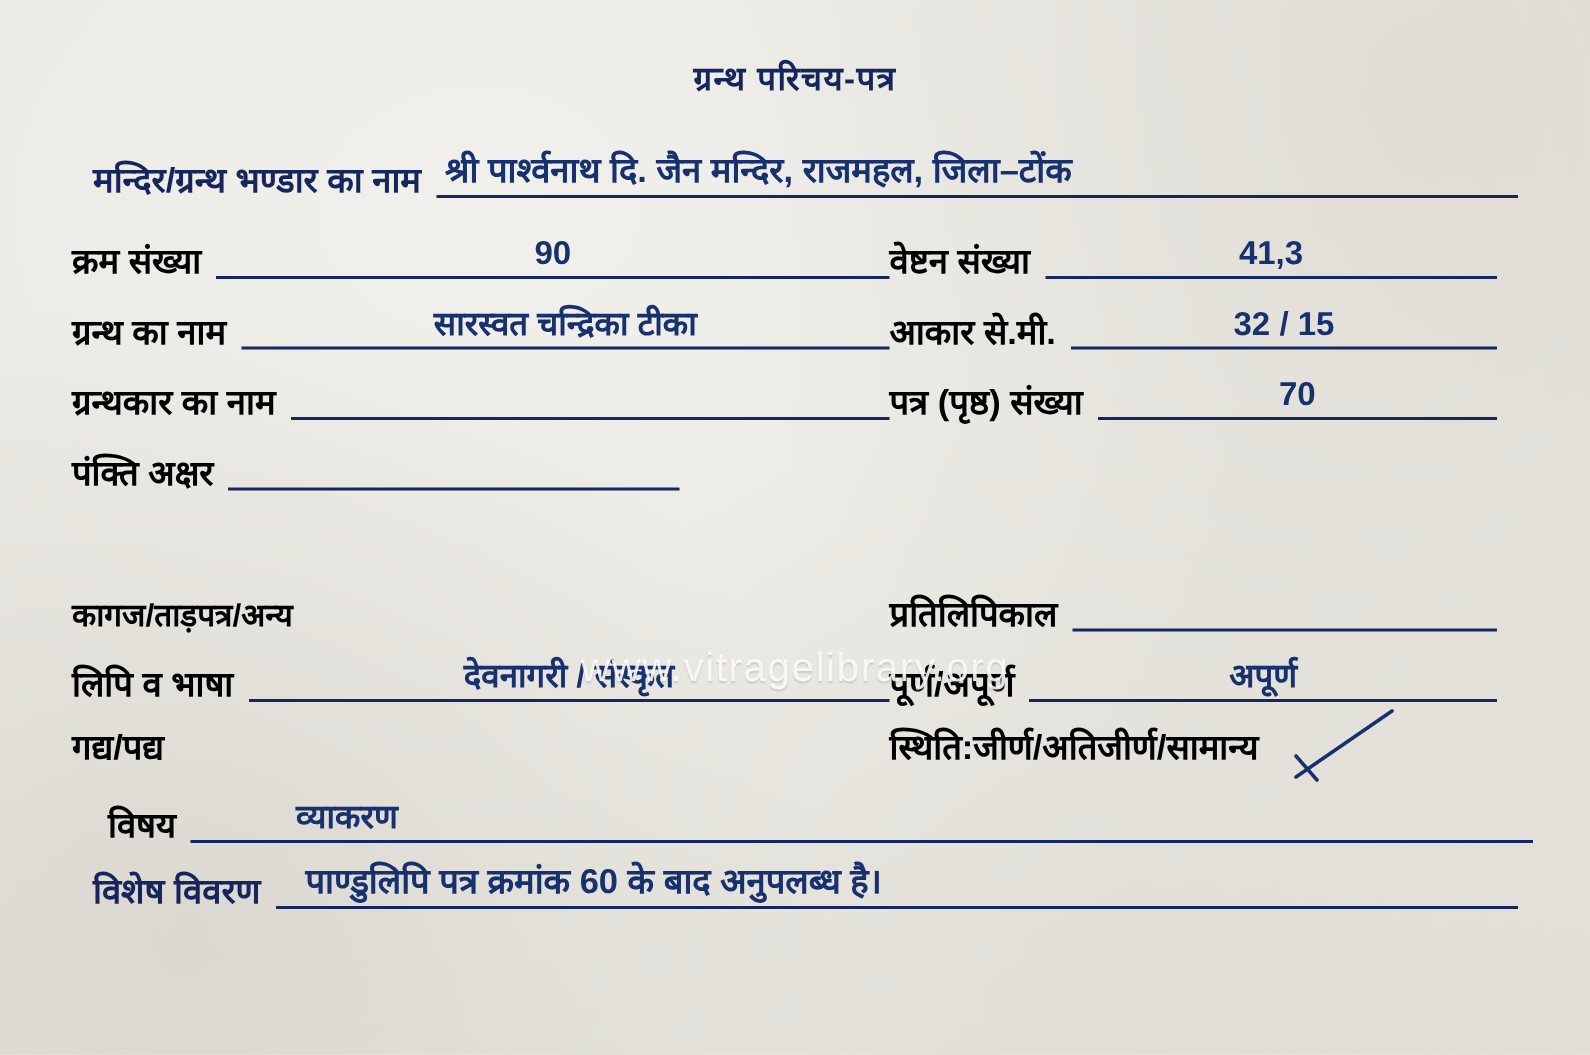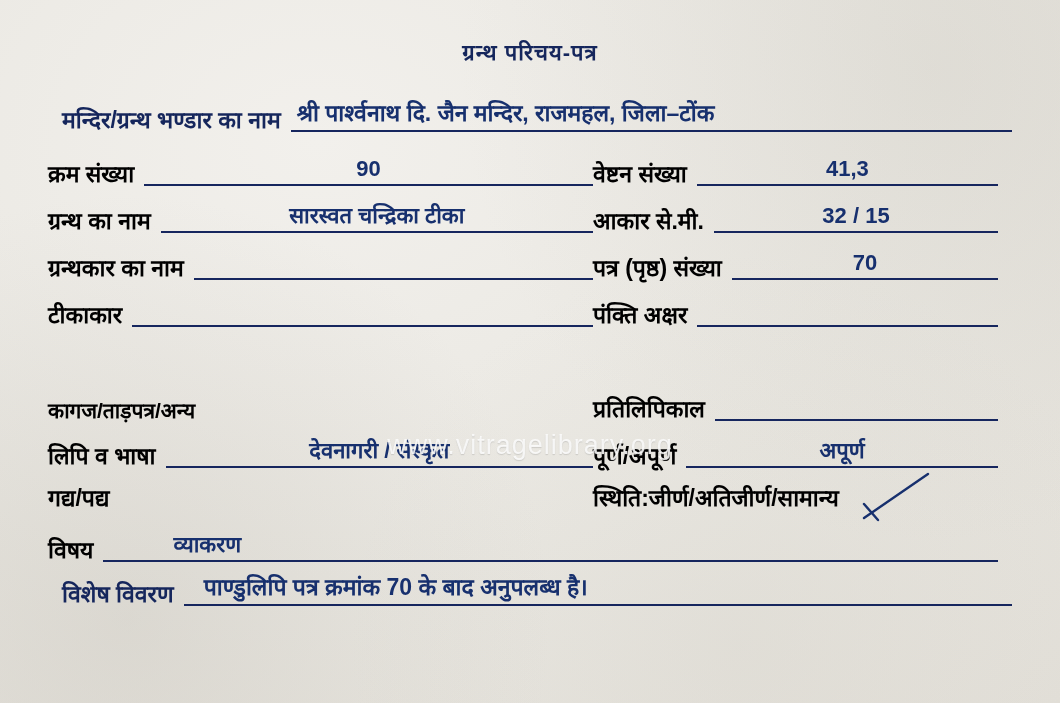--- a/index.html
+++ b/index.html
@@ -194,26 +194,20 @@
     </div>
     <div class="col-right">
       <span class="label">पत्र (पृष्ठ) संख्या</span>
       <span class="fill">
         <span class="val">70</span>
       </span>
     </div>
   </div>
 
   <div class="colrow" style="top:299px;">
-    <div class="col-left">
-      <span class="label">टीकाकार</span>
-      <span class="fill">
-        <span class="val"></span>
-      </span>
-    </div>
     <div class="col-right">
       <span class="label">पंक्ति अक्षर</span>
       <span class="fill">
         <span class="val"></span>
       </span>
     </div>
   </div>
 
 
   <div class="colrow" style="top:393px;">
@@ -250,31 +244,31 @@
     <div class="col-right">
       <span class="label">स्थिति:जीर्ण/अतिजीर्ण/सामान्य</span>
     </div>
   </div>
 
   <svg class="checkmark" viewBox="0 0 70 52">
     <path d="M2 48 L66 4" stroke="#17306e" stroke-width="2.4" fill="none" stroke-linecap="round"></path>
     <path d="M2 34 L16 50" stroke="#17306e" stroke-width="2.4" fill="none" stroke-linecap="round"></path>
   </svg>
 
-  <div class="colrow" style="top:534px;">
+  <div class="colrow" style="top:534px;margin-left:24px;">
     <div class="col-left" style="width:950px;">
       <span class="label">विषय</span>
       <span class="fill left">
         <span class="val" style="left:70px;">व्याकरण</span>
       </span>
     </div>
   </div>
 
   <div class="row" id="row-special">
     <span class="label">विशेष विवरण</span>
     <span class="fill left">
-      <span class="val">पाण्डुलिपि पत्र क्रमांक 70 के बाद अनुपलब्ध है।</span>
+      <span class="val">पाण्डुलिपि पत्र क्रमांक 60 के बाद अनुपलब्ध है।</span>
     </span>
   </div>
 
   <div class="watermark">www.vitragelibrary.org</div>
 
 </div>
 
 </body></html>

